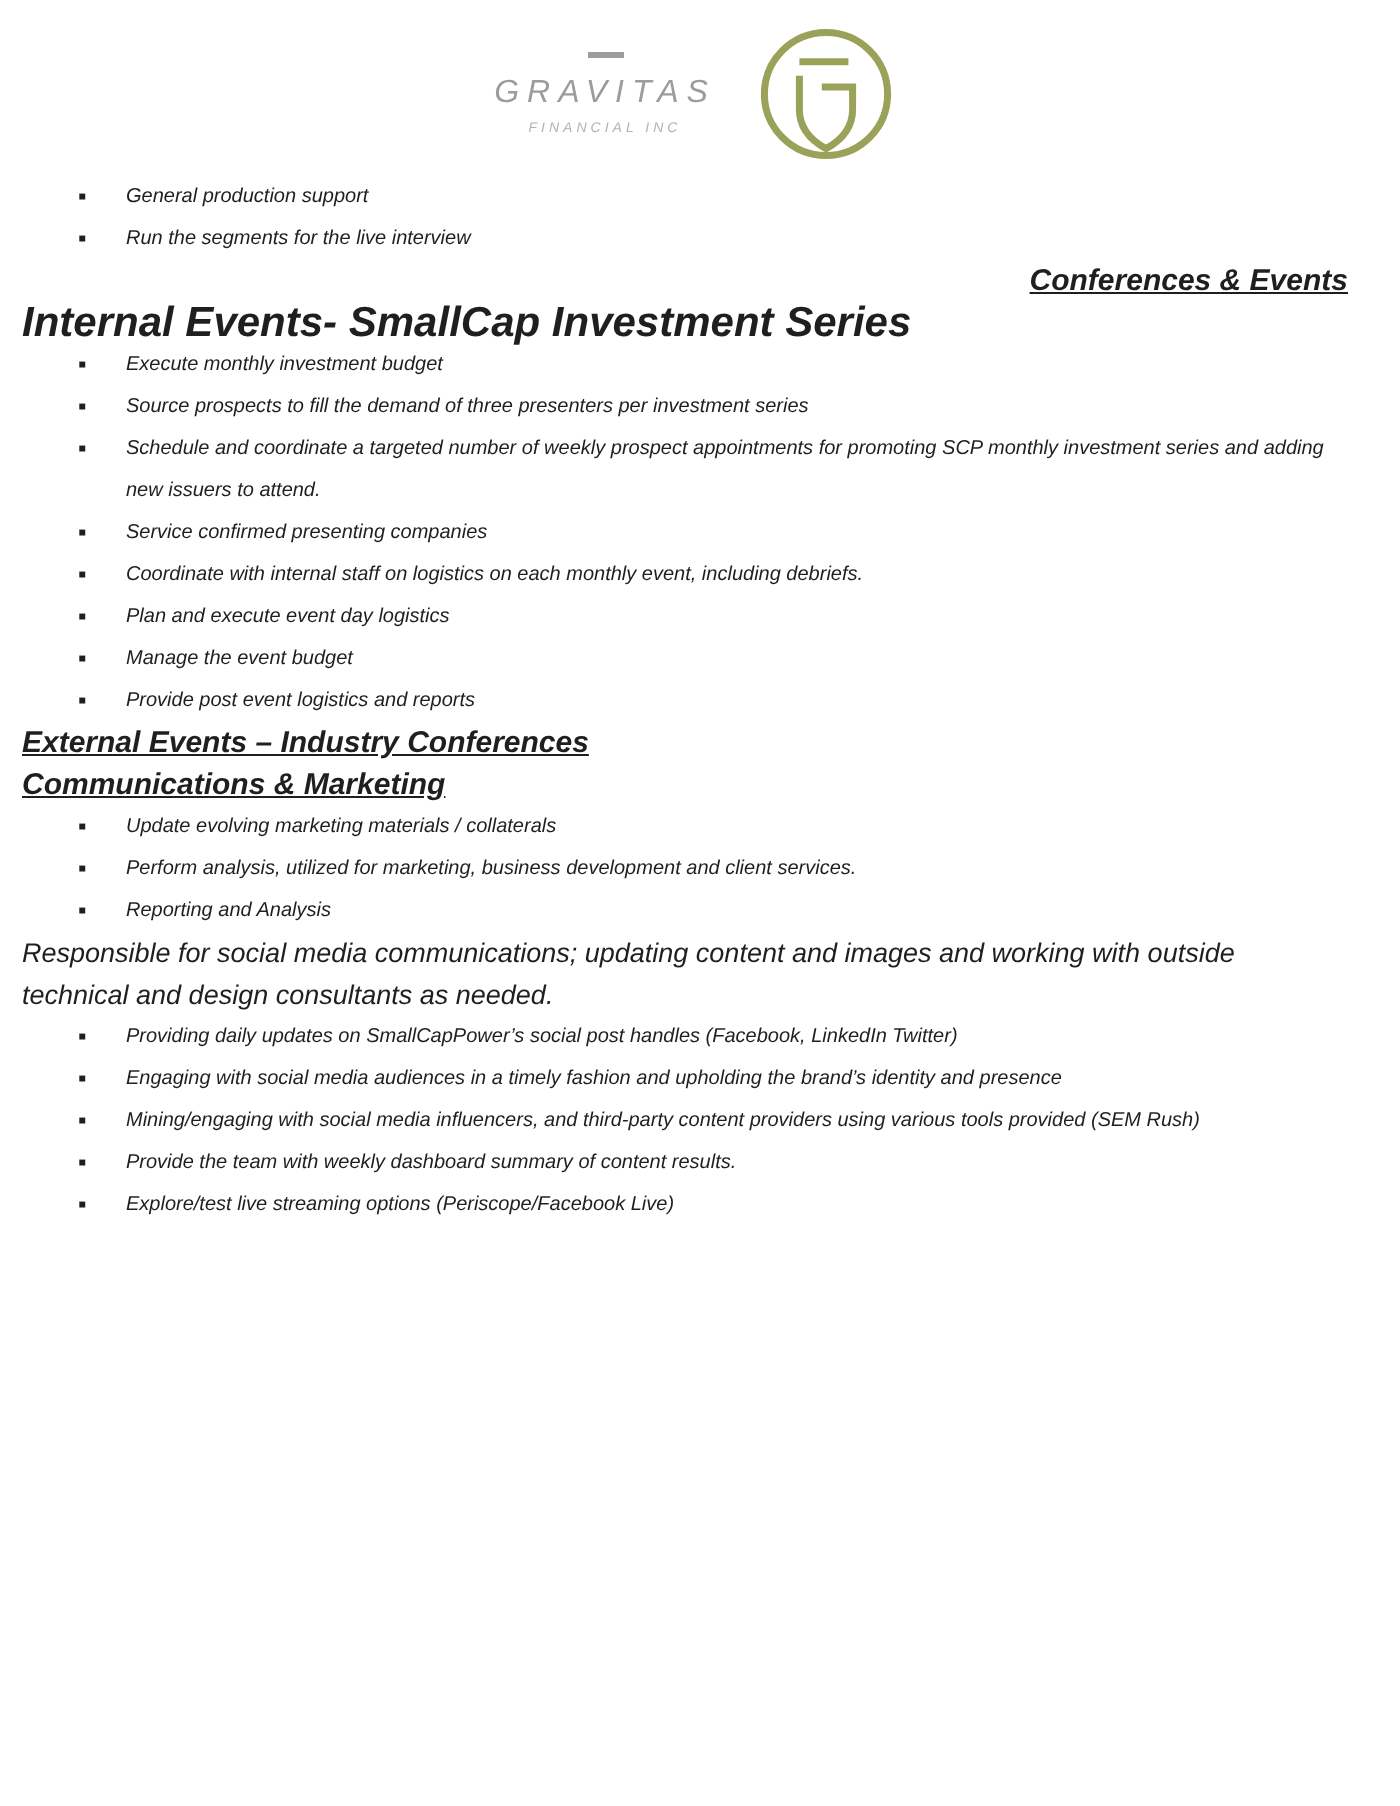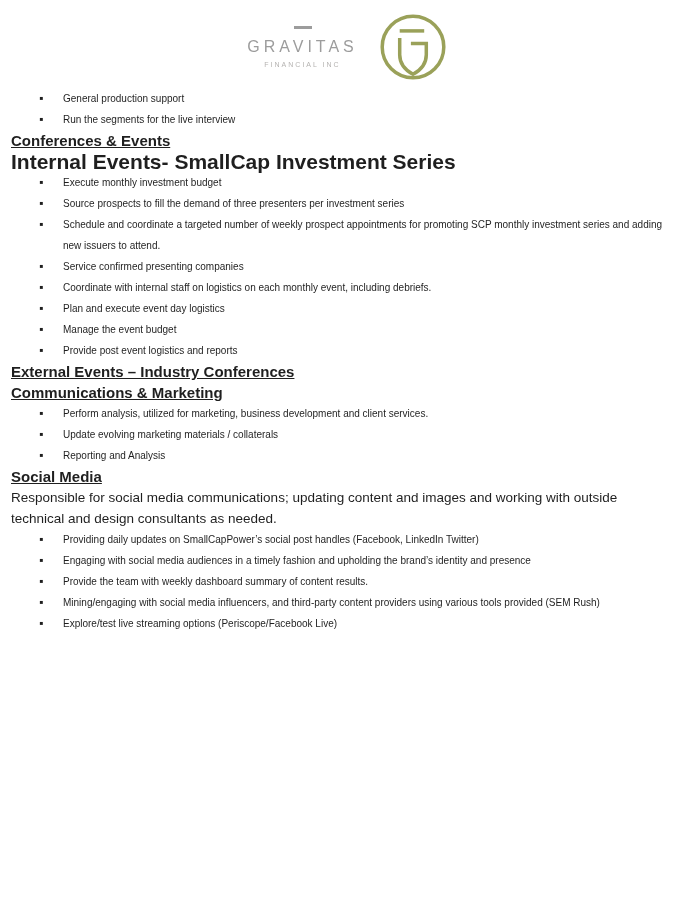--- a/index.html
+++ b/index.html
@@ -10,20 +10,21 @@
   .page {
     position: relative;
     width: 700px;
     height: 671px;
     box-sizing: border-box;
     background: #ffffff;
     font-family: "Liberation Sans", sans-serif;
     color: #1f1f1f;
     padding: 6px 26px 10px 11px;
     overflow: hidden;
+    font-style: italic;
   }
 
   
   .logo-header {
     display: flex;
     justify-content: center;
     align-items: center;
     gap: 20px;
     height: 82px;
     margin-left: 10px;
@@ -87,21 +88,21 @@
     position: absolute;
     left: 28px;
     top: 0;
     font-size: 12px;
     line-height: 21px;
     color: #1f1f1f;
   }
 
   
   .m-intro       { margin-top: 26px; }
-  .m-conferences { margin-top: 31px; }
+  .m-conferences { margin-top: 31px; text-align: right; }
   .m-internal    { margin-top: 17px; }
   .m-external    { margin-top: 10px; }
   .m-comms       { margin-top: 14px; }
   .m-social      { margin-top: 27px; }
   .m-social-ul   { margin-top: 15px; }
 </style>
 </head>
 <body>
 
 <div class="page">
@@ -137,29 +138,28 @@
       <li>Coordinate with internal staff on logistics on each monthly event, including debriefs.</li>
       <li>Plan and execute event day logistics</li>
       <li>Manage the event budget</li>
       <li>Provide post event logistics and reports</li>
     </ul>
 
     <h2 class="m-external">External Events – Industry Conferences</h2>
 
     <h2 class="m-comms">Communications &amp; Marketing</h2>
     <ul class="bullets">
+      <li>Update evolving marketing materials / collaterals</li>
       <li>Perform analysis, utilized for marketing, business development and client services.</li>
-      <li>Update evolving marketing materials / collaterals</li>
       <li>Reporting and Analysis</li>
     </ul>
 
-    <h2 class="m-social">Social Media</h2>
     <p>Responsible for social media communications; updating content and images and working with outside technical and design consultants as needed.</p>
     <ul class="bullets m-social-ul">
       <li>Providing daily updates on SmallCapPower’s social post handles (Facebook, LinkedIn Twitter)</li>
       <li>Engaging with social media audiences in a timely fashion and upholding the brand’s identity and presence</li>
+      <li>Mining/engaging with social media influencers, and third-party content providers using various tools provided (SEM Rush)</li>
       <li>Provide the team with weekly dashboard summary of content results.</li>
-      <li>Mining/engaging with social media influencers, and third-party content providers using various tools provided (SEM Rush)</li>
       <li>Explore/test live streaming options (Periscope/Facebook Live)</li>
     </ul>
 
   </div>
 </div>
 
 </body></html>

